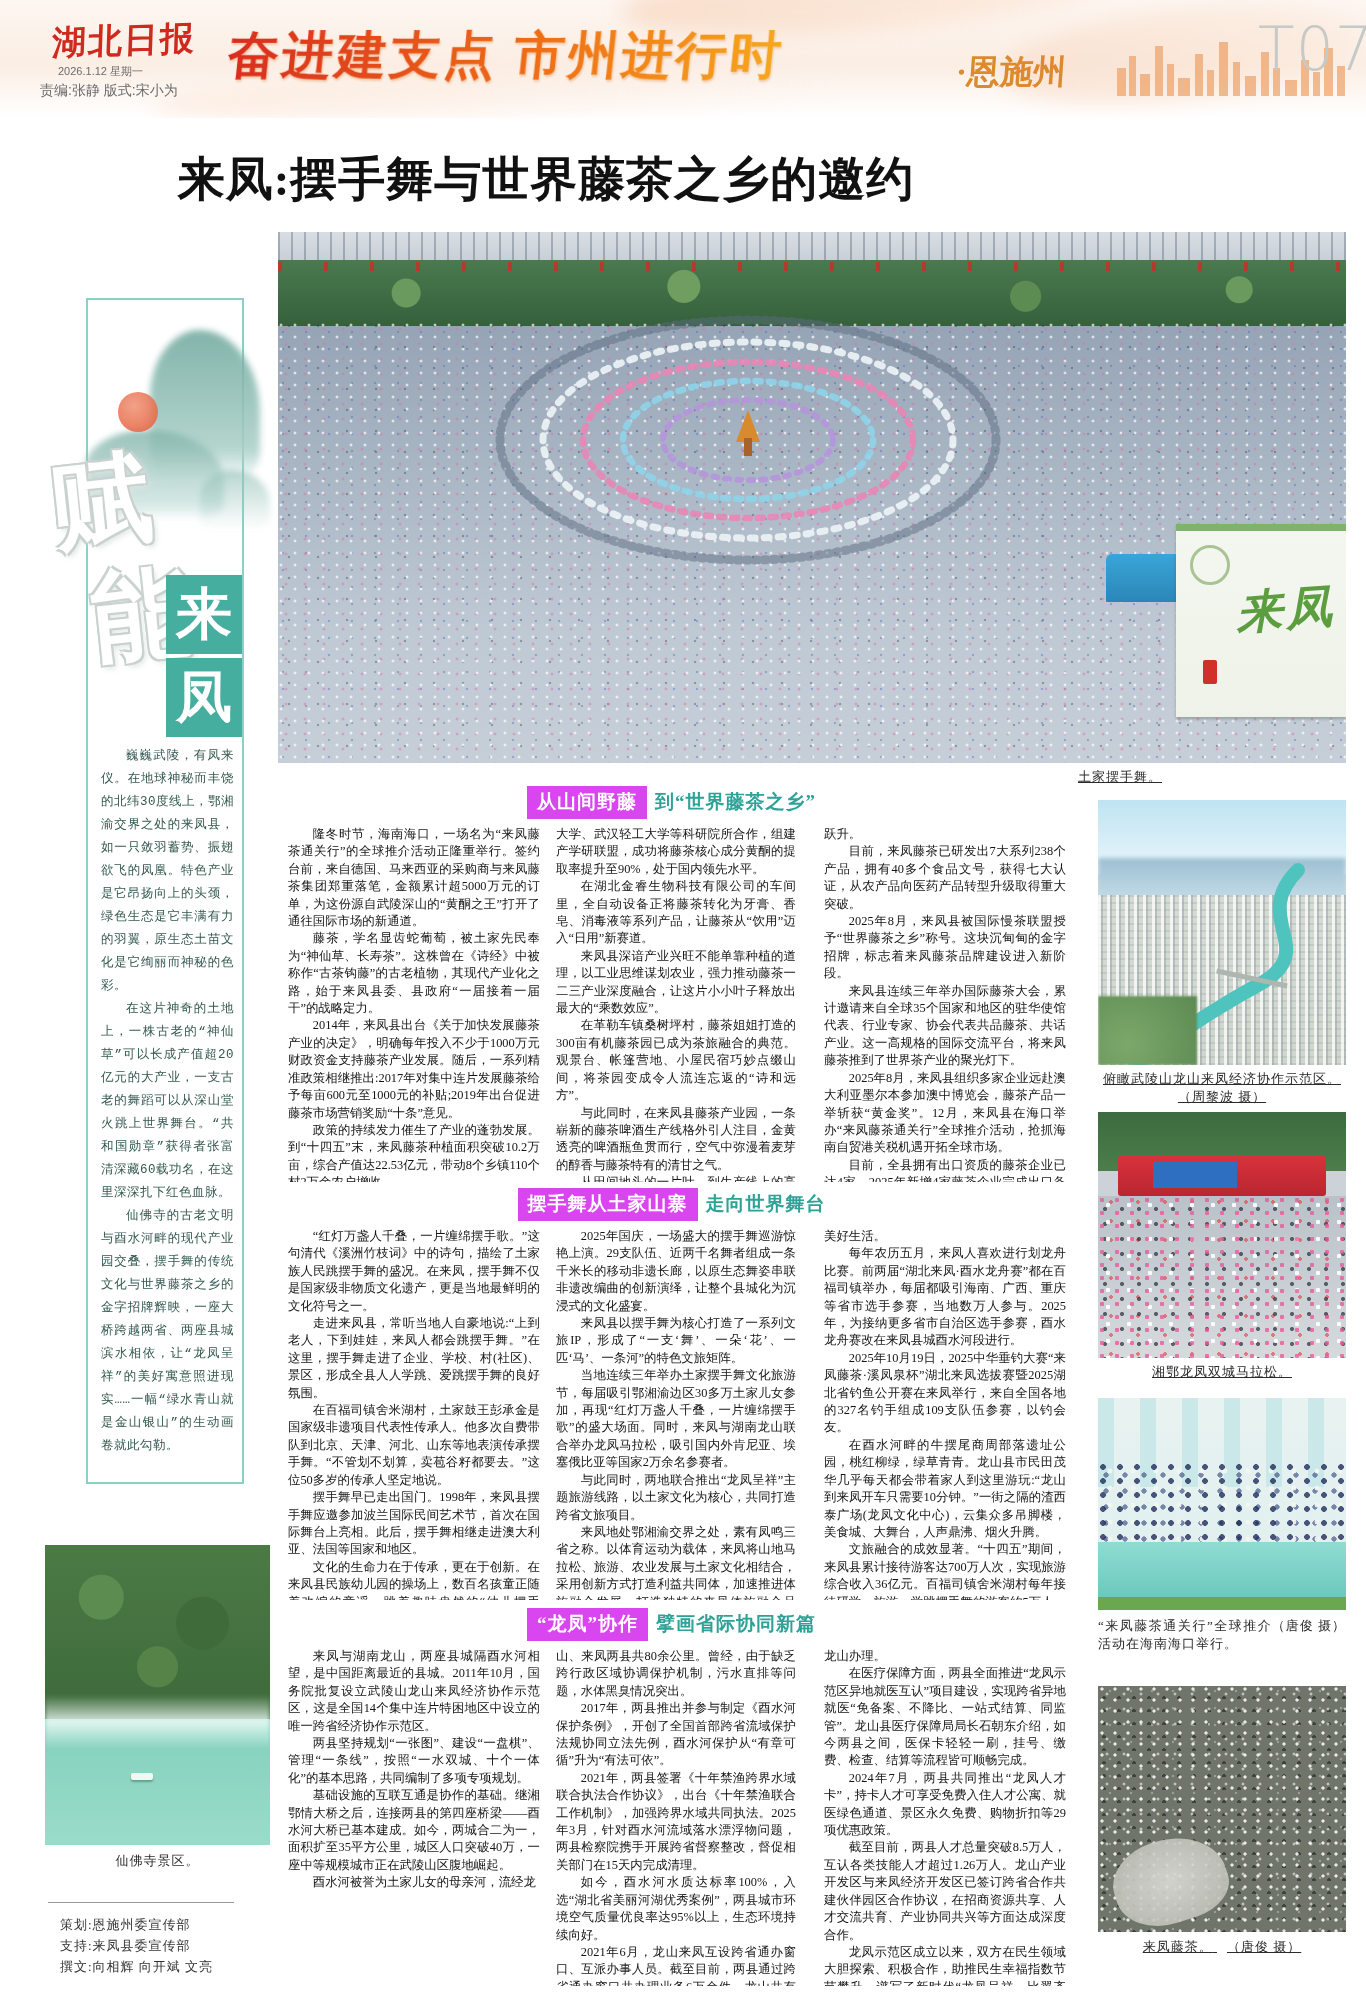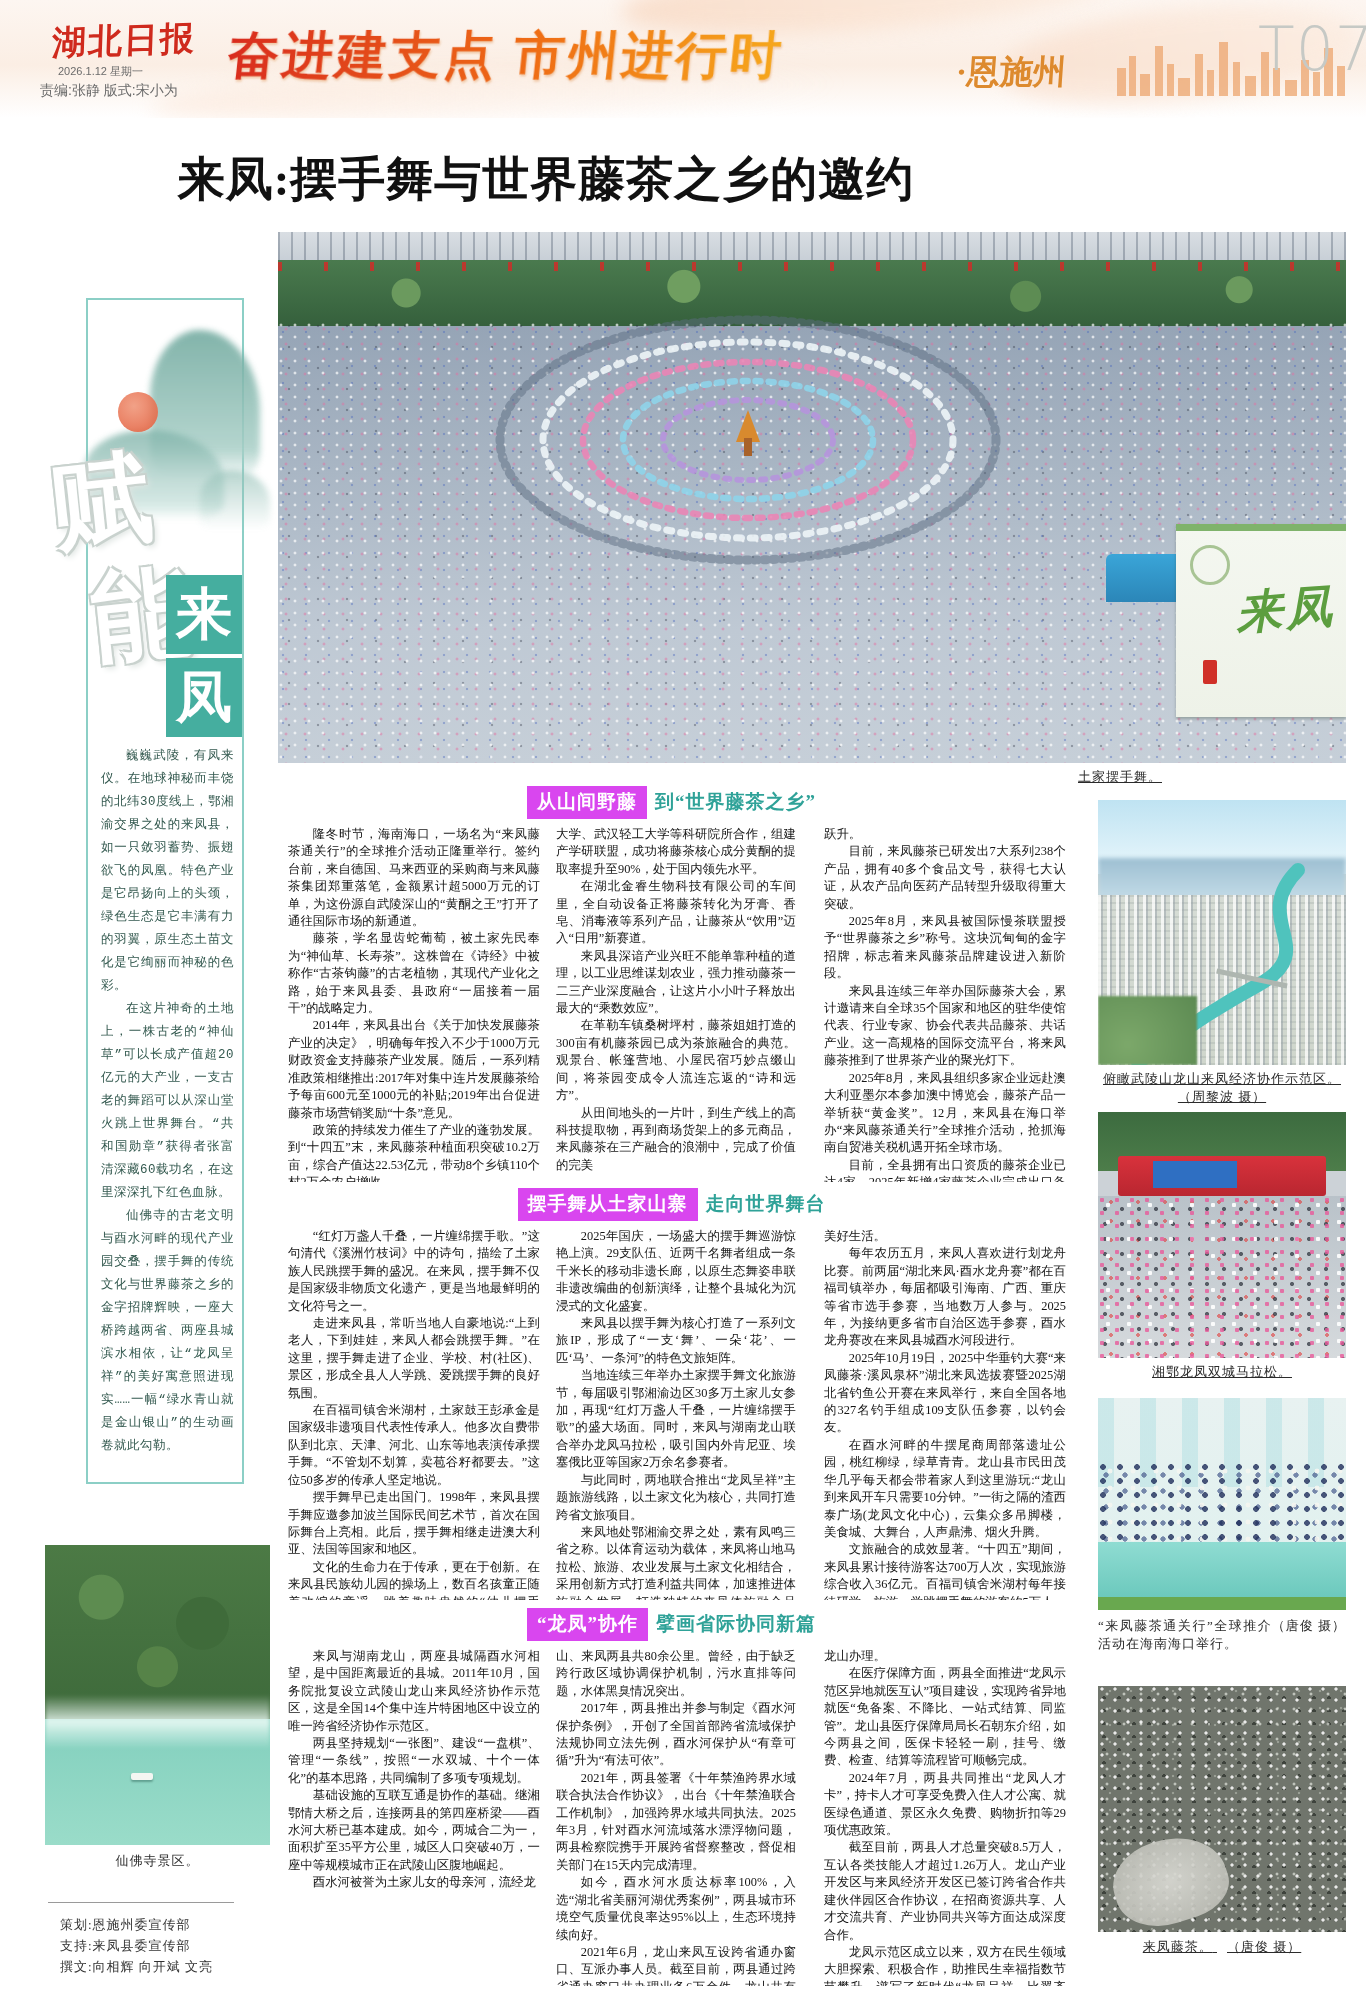--- a/index.html
+++ b/index.html
@@ -237,20 +237,21 @@
     <p>藤茶，学名显齿蛇葡萄，被土家先民奉为“神仙草、长寿茶”。这株曾在《诗经》中被称作“古茶钩藤”的古老植物，其现代产业化之路，始于来凤县委、县政府“一届接着一届干”的战略定力。</p>
     <p>2014年，来凤县出台《关于加快发展藤茶产业的决定》，明确每年投入不少于1000万元财政资金支持藤茶产业发展。随后，一系列精准政策相继推出:2017年对集中连片发展藤茶给予每亩600元至1000元的补贴;2019年出台促进藤茶市场营销奖励“十条”意见。</p>
     <p>政策的持续发力催生了产业的蓬勃发展。到“十四五”末，来凤藤茶种植面积突破10.2万亩，综合产值达22.53亿元，带动8个乡镇110个村2万余农户增收。</p>
 
   </div>
   <div class="col cB r1">
     <p style="text-indent:0;">大学、武汉轻工大学等科研院所合作，组建产学研联盟，成功将藤茶核心成分黄酮的提取率提升至90%，处于国内领先水平。</p>
     <p>在湖北金睿生物科技有限公司的车间里，全自动设备正将藤茶转化为牙膏、香皂、消毒液等系列产品，让藤茶从“饮用”迈入“日用”新赛道。</p>
     <p>来凤县深谙产业兴旺不能单靠种植的道理，以工业思维谋划农业，强力推动藤茶一二三产业深度融合，让这片小小叶子释放出最大的“乘数效应”。</p>
     <p>在革勒车镇桑树坪村，藤茶姐姐打造的300亩有机藤茶园已成为茶旅融合的典范。观景台、帐篷营地、小屋民宿巧妙点缀山间，将茶园变成令人流连忘返的“诗和远方”。</p>
+    <p>与此同时，在来凤县藤茶产业园，一条崭新的藤茶啤酒生产线格外引人注目，金黄透亮的啤酒瓶鱼贯而行，空气中弥漫着麦芽的醇香与藤茶特有的清甘之气。</p>
     <p>从田间地头的一片叶，到生产线上的高科技提取物，再到商场货架上的多元商品，来凤藤茶在三产融合的浪潮中，完成了价值的完美</p>
   </div>
   <div class="col cC r1">
     <p style="text-indent:0;">跃升。</p>
     <p>目前，来凤藤茶已研发出7大系列238个产品，拥有40多个食品文号，获得七大认证，从农产品向医药产品转型升级取得重大突破。</p>
     <p>2025年8月，来凤县被国际慢茶联盟授予“世界藤茶之乡”称号。这块沉甸甸的金字招牌，标志着来凤藤茶品牌建设进入新阶段。</p>
     <p>来凤县连续三年举办国际藤茶大会，累计邀请来自全球35个国家和地区的驻华使馆代表、行业专家、协会代表共品藤茶、共话产业。这一高规格的国际交流平台，将来凤藤茶推到了世界茶产业的聚光灯下。</p>
     <p>2025年8月，来凤县组织多家企业远赴澳大利亚墨尔本参加澳中博览会，藤茶产品一举斩获“黄金奖”。12月，来凤县在海口举办“来凤藤茶通关行”全球推介活动，抢抓海南自贸港关税机遇开拓全球市场。</p>
     <p>目前，全县拥有出口资质的藤茶企业已达4家，2025年新增4家藤茶企业完成出口备案，为藤茶“出海”提供了强有力的支撑。藤茶产品已销往德国、斯里兰卡、马来西亚等国家和地区。</p>
   </div>

